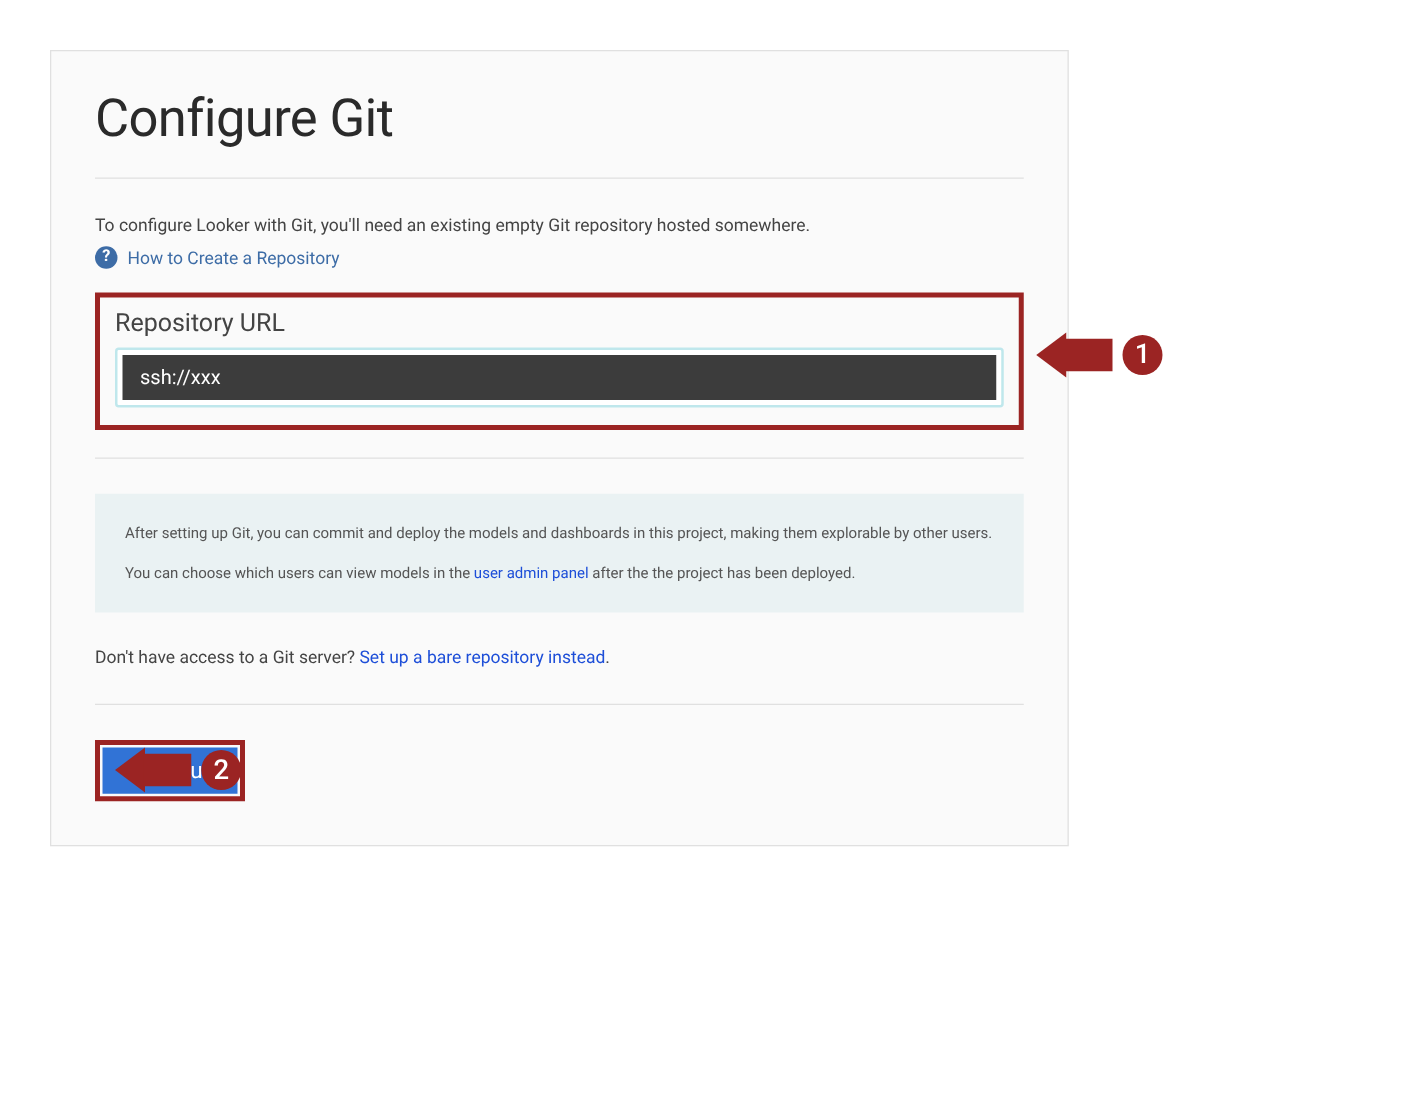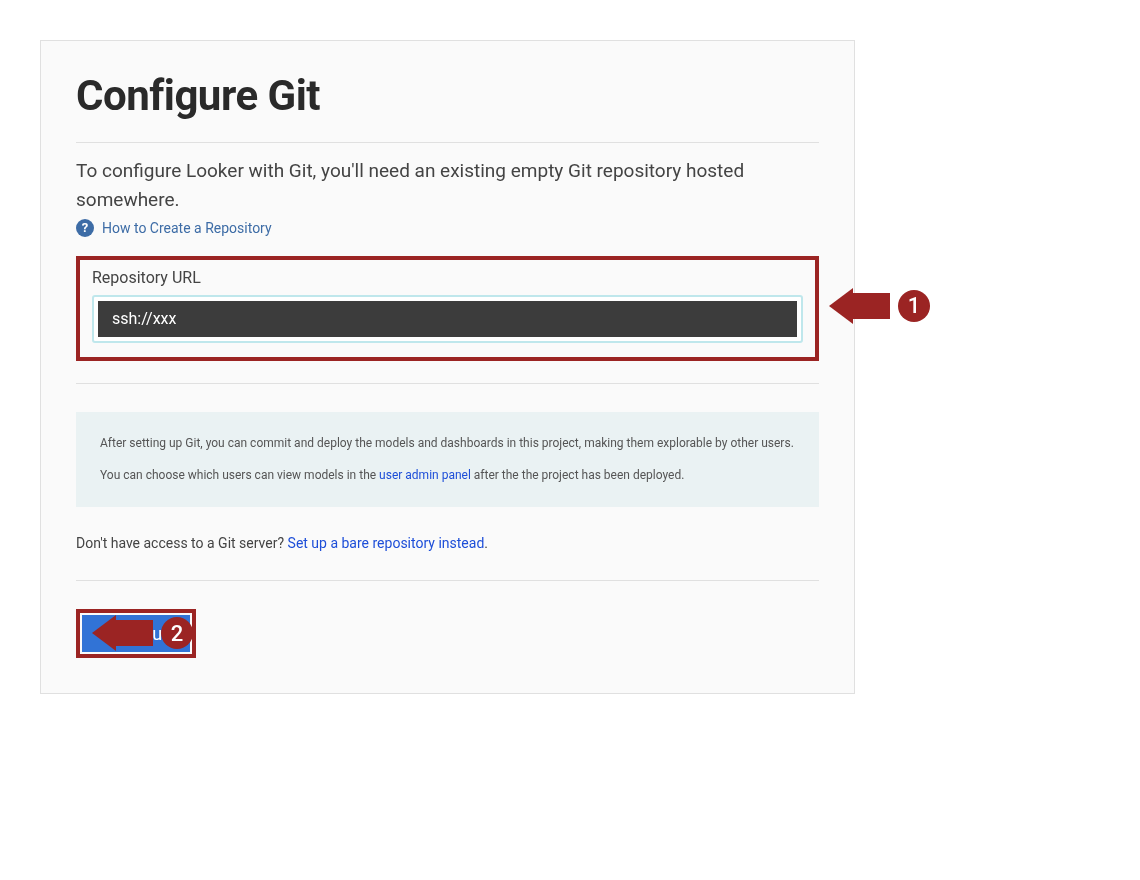--- a/index.html
+++ b/index.html
@@ -14,34 +14,34 @@
     }
     .panel {
       width: 815px;
       border: 1px solid #e0e0e0;
       background: #fafafa;
       padding: 30px 35px 35px 35px;
       position: relative;
     }
     .page-title {
       font-size: 42px;
-      font-weight: 700;
+      font-weight: 400;
       color: #2a2a2a;
       margin-bottom: 22px;
       letter-spacing: -0.5px;
     }
     .divider {
       border: none;
       border-top: 1px solid #e0e0e0;
       margin: 0;
     }
     .intro-text {
-      font-size: 19px;
+      font-size: 14px;
       color: #444;
-      margin-top: 14px;
+      margin-top: 28px;
       line-height: 1.5;
     }
     .help-link-line {
       margin-top: 4px;
     }
     .help-icon {
       display: inline-flex;
       align-items: center;
       justify-content: center;
       width: 18px;
@@ -61,21 +61,21 @@
       font-size: 14px;
       text-decoration: none;
     }
     .highlight-box {
       border: 4px solid #9b2423;
       padding: 8px 12px 14px 12px;
       margin-top: 18px;
       position: relative;
     }
     .field-label {
-      font-size: 16px;
+      font-size: 20px;
       color: #444;
       margin-bottom: 8px;
     }
     .repo-input-wrap {
       background: #ffffff;
       border: 2px solid #bfe7ec;
       border-radius: 3px;
       padding: 4px;
     }
     .repo-input {

